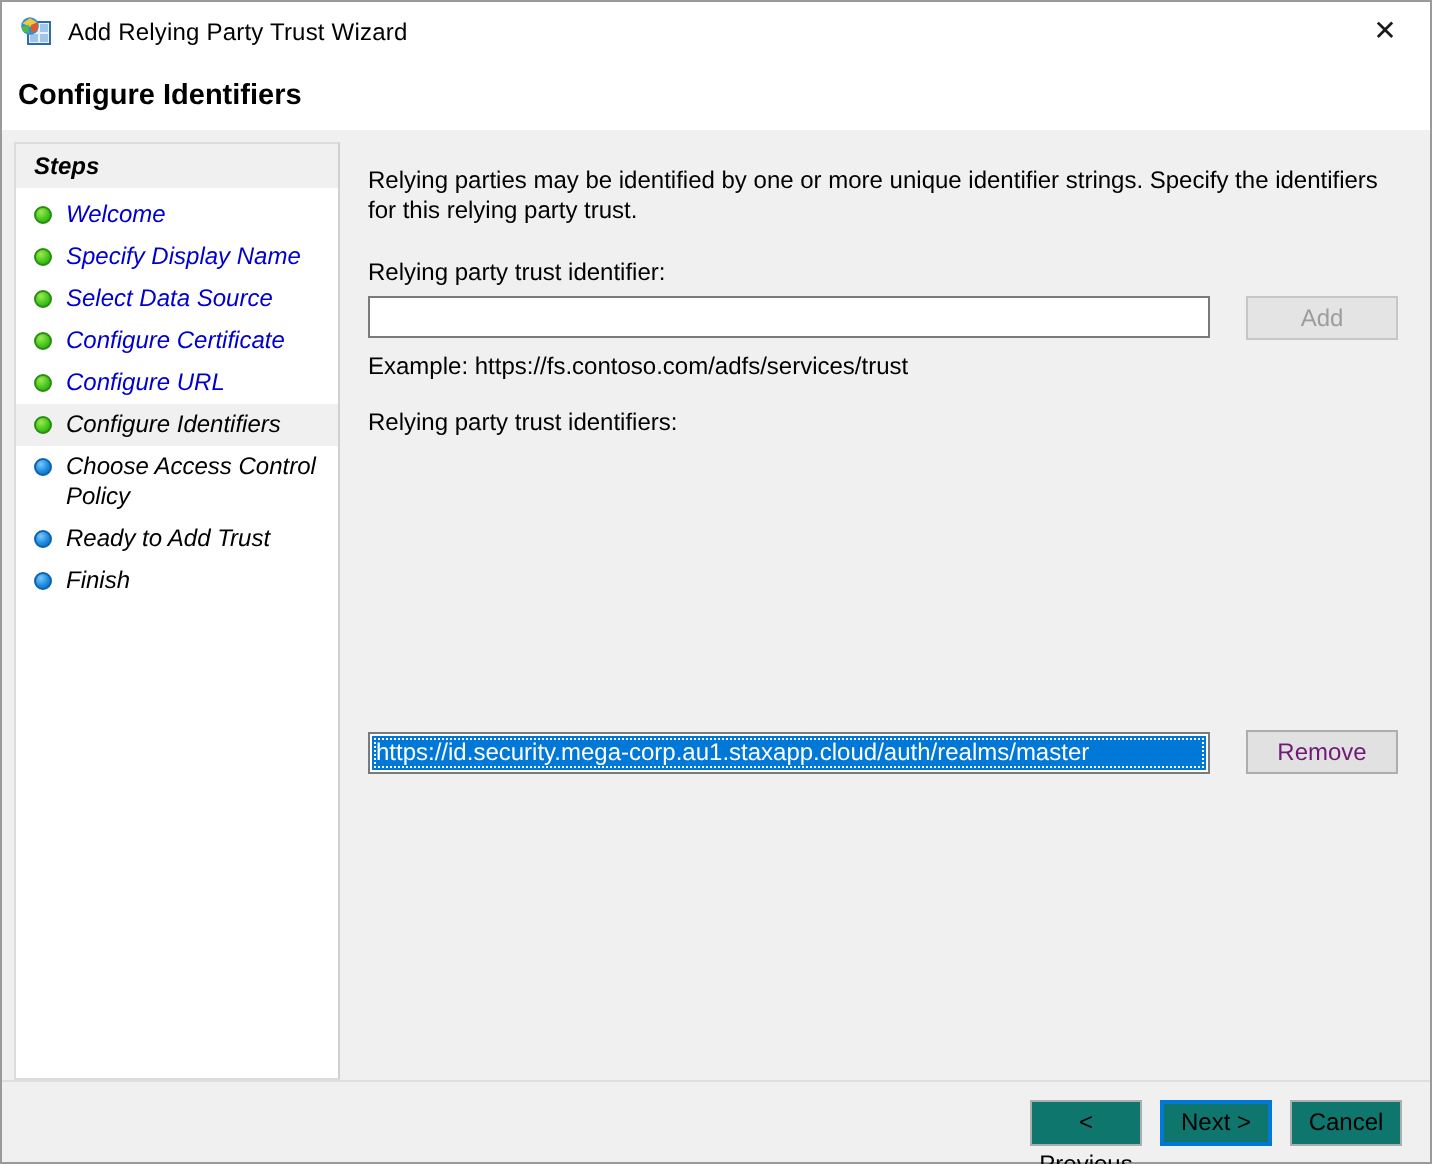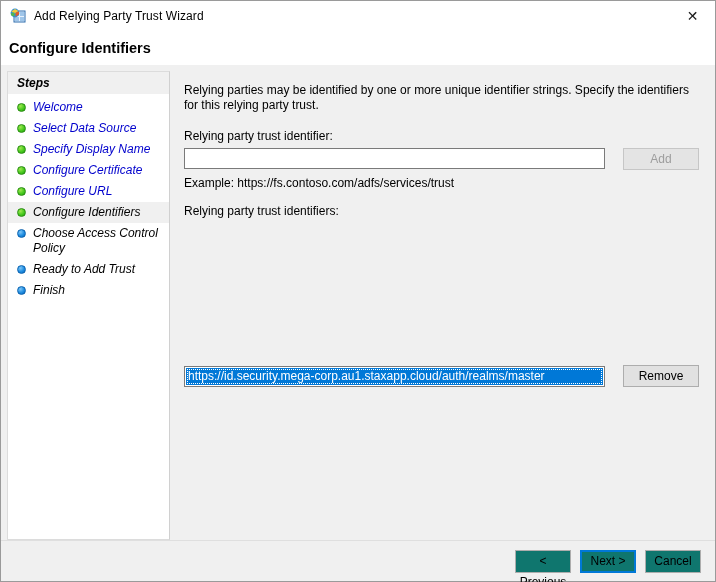--- a/index.html
+++ b/index.html
@@ -195,21 +195,21 @@
   .side-button {
     width: 76px;
     height: 22px;
     flex: 0 0 76px;
     margin-left: 18px;
     box-sizing: border-box;
     font-family: "Liberation Sans", sans-serif;
     font-size: 12px;
     background: #e1e1e1;
     border: 1px solid #adadad;
-    color: #000000;
+    color: #701a75;
     cursor: default;
     padding: 0;
     line-height: 20px;
   }
   .side-button.disabled {
     color: #9d9d9d;
     background: #e4e4e4;
     border-color: #c6c6c6;
   }
   .example-text {
@@ -316,26 +316,26 @@
       <div class="steps-header">Steps</div>
       <div class="steps-list">
 
         <div class="step">
           <span class="step-bullet bullet-done"></span>
           <span class="step-label">Welcome</span>
         </div>
 
         <div class="step">
           <span class="step-bullet bullet-done"></span>
+          <span class="step-label">Specify Display Name</span>
+        </div>
+
+        <div class="step">
+          <span class="step-bullet bullet-done"></span>
           <span class="step-label">Select Data Source</span>
-        </div>
-
-        <div class="step">
-          <span class="step-bullet bullet-done"></span>
-          <span class="step-label">Specify Display Name</span>
         </div>
 
         <div class="step">
           <span class="step-bullet bullet-done"></span>
           <span class="step-label">Configure Certificate</span>
         </div>
 
         <div class="step">
           <span class="step-bullet bullet-done"></span>
           <span class="step-label">Configure URL</span>

